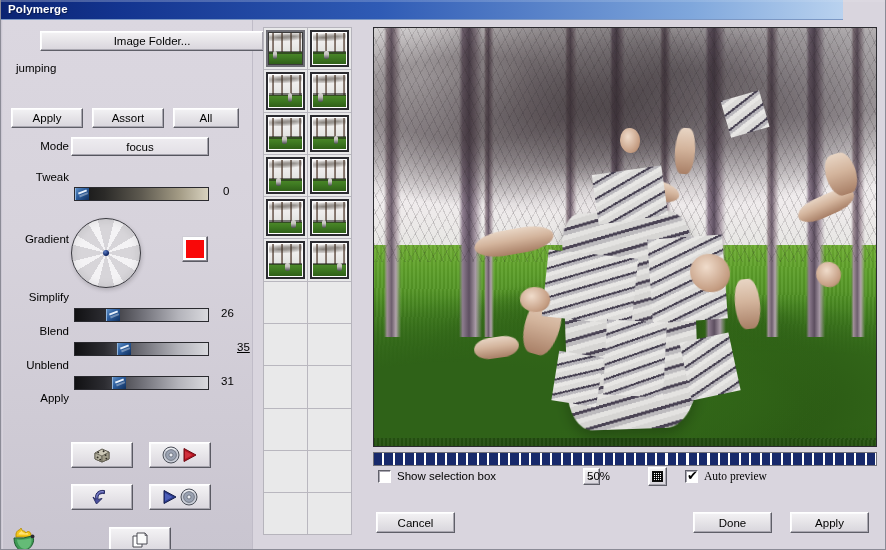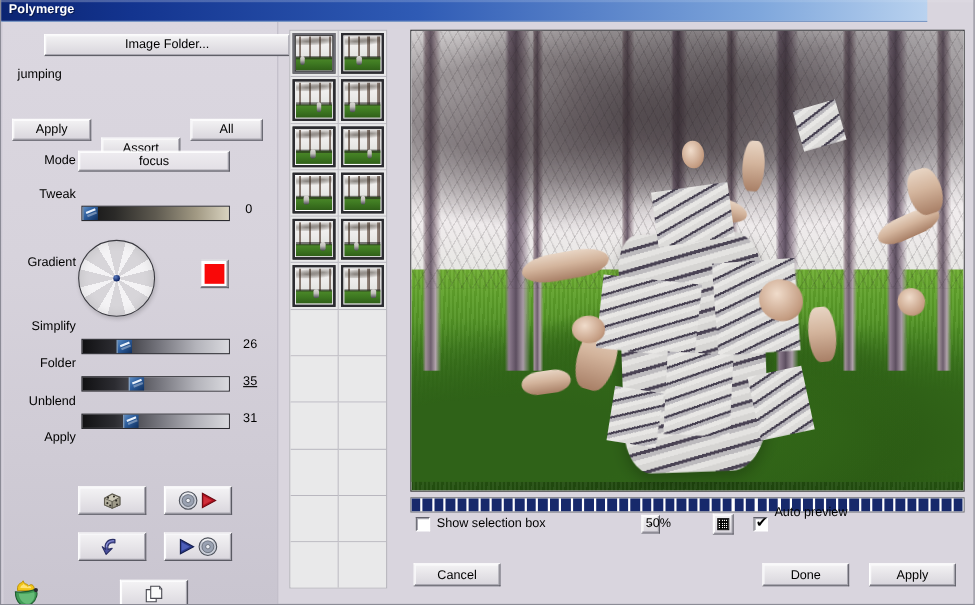--- a/index.html
+++ b/index.html
@@ -64,21 +64,21 @@
   }
 
   .lbl {
     font-size: 11.5px; color: #000;
     white-space: nowrap; user-select: none;
   }
 
   #imgfolder-btn { position: absolute; left: 14px;  top: 11px;  width: 224px; height: 20px; margin-left: 25px; }
   #folder-name   { position: absolute; left: 15px;  top: 42px;  }
   #reload-btn    { position: absolute; left: 10px;  top: 88px;  width: 72px;  height: 20px; }
-  #assort-btn    { position: absolute; left: 91px;  top: 105px;  width: 72px;  height: 20px; }
+  #assort-btn    { position: absolute; left: 91px;  top: 88px;  width: 72px;  height: 20px; }
   #all-btn       { position: absolute; left: 172px; top: 88px;  width: 66px;  height: 20px; }
 
   
   .rowlabel { position: absolute; text-align: right; }
   #mode-label   { left: 2px;  top: 120px; width: 66px; }
   #tweak-label  { left: 2px;  top: 151px; width: 66px; }
   #grad-label   { left: 2px;  top: 213px; width: 66px; }
   #simp-label   { left: 2px;  top: 271px; width: 66px; }
   #blend-label  { left: 2px;  top: 305px; width: 66px; }
   #unbl-label   { left: 2px;  top: 339px; width: 66px; }
@@ -122,21 +122,21 @@
     box-shadow: 0 3px 0 rgba(255,255,255,.35);
   }
   #tweak-slider { left: 73px; top: 167px;  width: 135px; }
   #simp-slider  { left: 73px; top: 288px;  width: 135px; }
   #blend-slider { left: 73px; top: 322px;  width: 135px; }
   #unbl-slider  { left: 73px; top: 356px;  width: 135px; }
 
   .svalue { position: absolute; font-size: 11.5px; color: #000; width: 30px; }
   #tweak-val { left: 222px; top: 165px; }
   #simp-val  { left: 220px; top: 287px; }
-  #blend-val { left: 220px; top: 321px; text-decoration: underline; }
+  #blend-val { left: 236px; top: 321px; text-decoration: underline; }
   #unbl-val  { left: 220px; top: 355px; }
 
   
   #grad-dial {
     position: absolute; left: 70px; top: 198px; width: 70px; height: 70px;
     border-radius: 50%;
     border: 1.5px solid #3a3a40;
     background:
       repeating-conic-gradient(from 0deg at 50% 50%,
         #d7d5d9 0deg 14deg, #f4f3f5 14deg 31deg, #d7d5d9 31deg 45deg);
@@ -351,21 +351,21 @@
     border: 1px solid #fff;
     border-left-color:#60606a; border-top-color:#60606a;
     box-shadow: inset 1px 1px 0 #a9a7b1;
     cursor: pointer;
   }
   #showsel-chk { left: 377px; top: 470px; }
   #autoprev-chk{ left: 684px; top: 470px; }
   .chkmark { position:absolute; left:1px; top:-2px; font-size:13px; color:#000;
              font-family:"DejaVu Sans", sans-serif; line-height:13px; }
   #showsel-lbl  { position:absolute; left: 396px; top: 470px; }
-  #autoprev-lbl { position:absolute; left: 703px; top: 460px; }
+  #autoprev-lbl { position:absolute; left: 703px; top: 470px; font-family: Liberation Serif, serif; }
   #zoomout-btn {
     position:absolute; left: 582px; top: 468px; width: 17px; height: 17px;
     font-size: 11px;
   }
   #zoomlevel { position:absolute; left: 586px; top: 470px; }
   #zoomfit-btn {
     position:absolute; left: 647px; top: 467px; width: 19px; height: 19px;
   }
   #zoomfit-btn .grid {
     width: 11px; height: 11px;
@@ -420,21 +420,21 @@
       <i style="background: rgb(249, 8, 8);"></i>
     </div>
 
     <div class="lbl rowlabel" id="simp-label">Simplify</div>
     <div class="slider cool" id="simp-slider">
       <div class="track"></div>
       <div class="knob" id="simp-knob" style="left: 30.94px;"></div>
     </div>
     <div class="svalue" id="simp-val">26</div>
 
-    <div class="lbl rowlabel" id="blend-label">Folder</div>
+    <div class="lbl rowlabel" id="blend-label">Blend</div>
     <div class="slider cool" id="blend-slider">
       <div class="track"></div>
       <div class="knob" id="blend-knob" style="left: 41.65px;"></div>
     </div>
     <div class="svalue" id="blend-val">35</div>
 
     <div class="lbl rowlabel" id="unbl-label">Unblend</div>
     <div class="slider cool" id="unbl-slider">
       <div class="track"></div>
       <div class="knob" id="unbl-knob" style="left: 36.89px;"></div>

